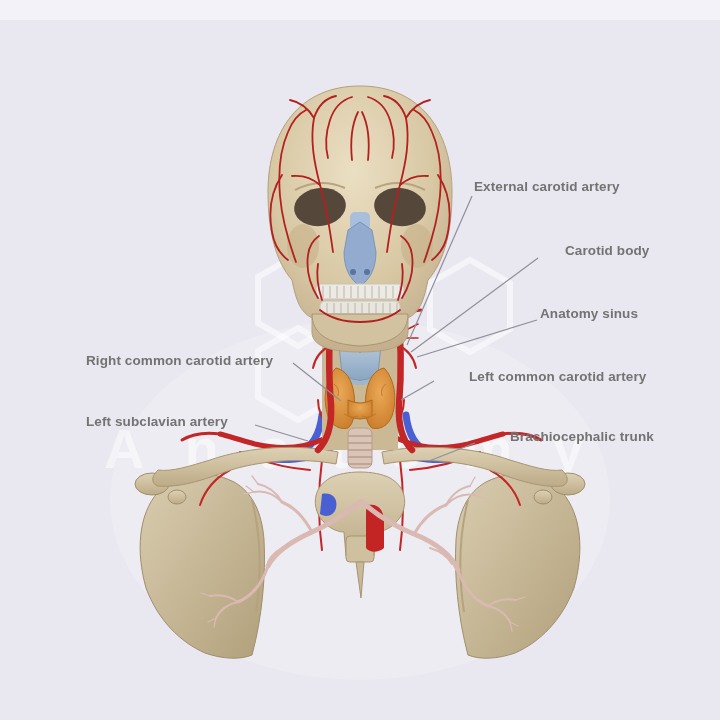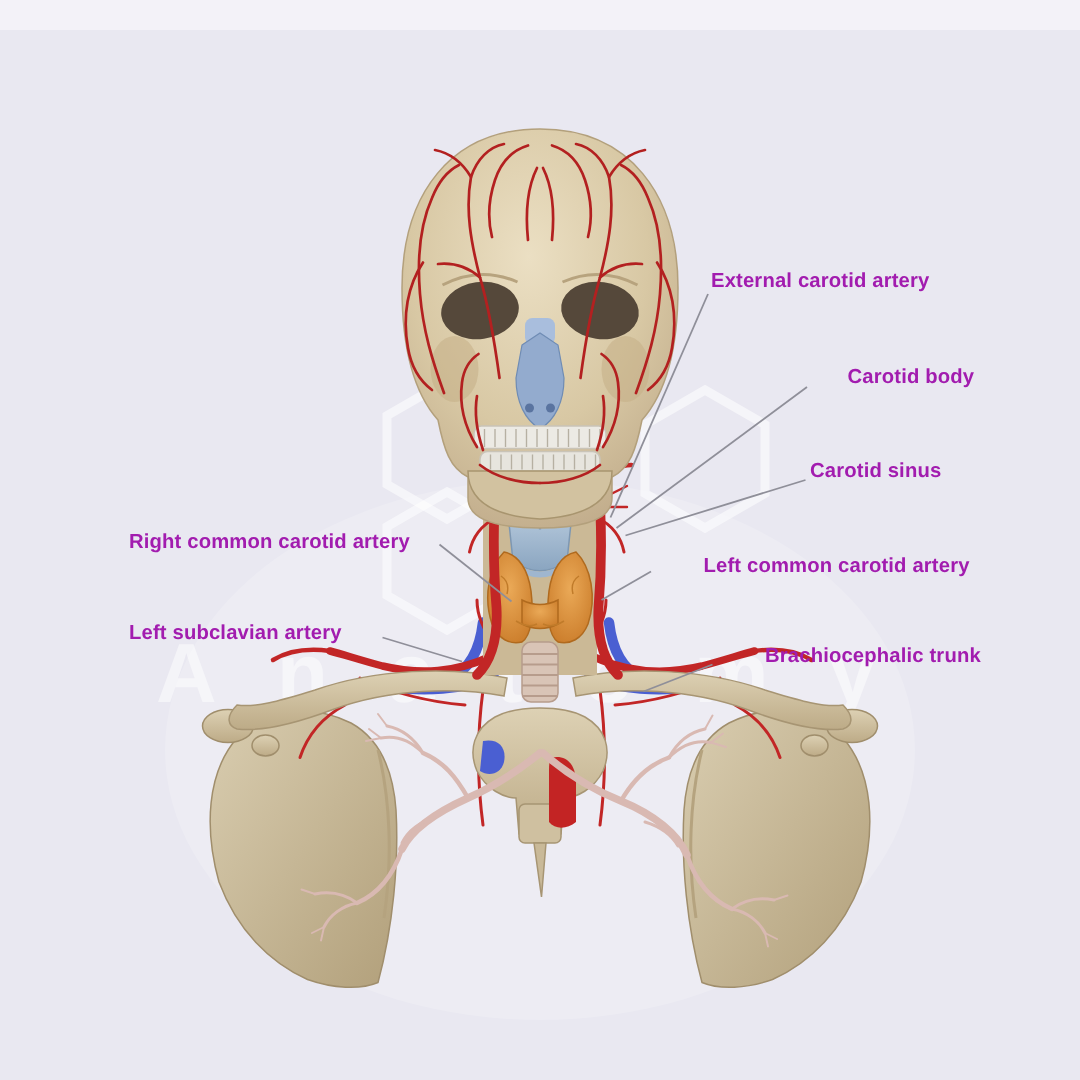--- a/index.html
+++ b/index.html
@@ -12,21 +12,21 @@
     background:#f4f3f9;opacity:.85;}
   
   .watermark-text{
     position:absolute;left:104px;top:416px;z-index:1;
     font-size:56px;font-weight:700;letter-spacing:40px;
     color:rgba(255,255,255,0.5);white-space:nowrap;user-select:none;
   }
   .art{position:absolute;left:0;top:0;z-index:2;}
   .label{
     position:absolute;z-index:3;
-    font-size:13.5px;font-weight:700;color:#a21caf;line-height:14px;
+    font-size:13.5px;font-weight:700;color:#737373;line-height:14px;
     white-space:nowrap;letter-spacing:.1px;
   }
   .lbl-external{left:474px;top:180px;}
   .lbl-body{left:541px;top:244px;margin-left:24px;}
   .lbl-sinus{left:540px;top:307px;}
   .lbl-rightcommon{left:86px;top:354px;}
   .lbl-leftcommon{left:437px;top:370px;padding-left:32px;}
   .lbl-rightsub{left:86px;top:415px;}
   .lbl-brachio{left:478px;top:430px;padding-left:32px;}
 </style>
@@ -227,18 +227,18 @@
       <path d="M537 320 L417 357"></path>
       <path d="M293 363 L341 401"></path>
       <path d="M434 381 L401 400"></path>
       <path d="M255 425 L308 441"></path>
       <path d="M475 443 L429 461"></path>
     </g>
   </svg>
 
   <div class="label lbl-external">External carotid artery</div>
   <div class="label lbl-body">Carotid body</div>
-  <div class="label lbl-sinus">Carotid sinus</div>
+  <div class="label lbl-sinus">Anatomy sinus</div>
   <div class="label lbl-rightcommon">Right common carotid artery</div>
   <div class="label lbl-leftcommon">Left common carotid artery</div>
   <div class="label lbl-rightsub">Left subclavian artery</div>
   <div class="label lbl-brachio">Brachiocephalic trunk</div>
 </div>
 
 </body></html>

